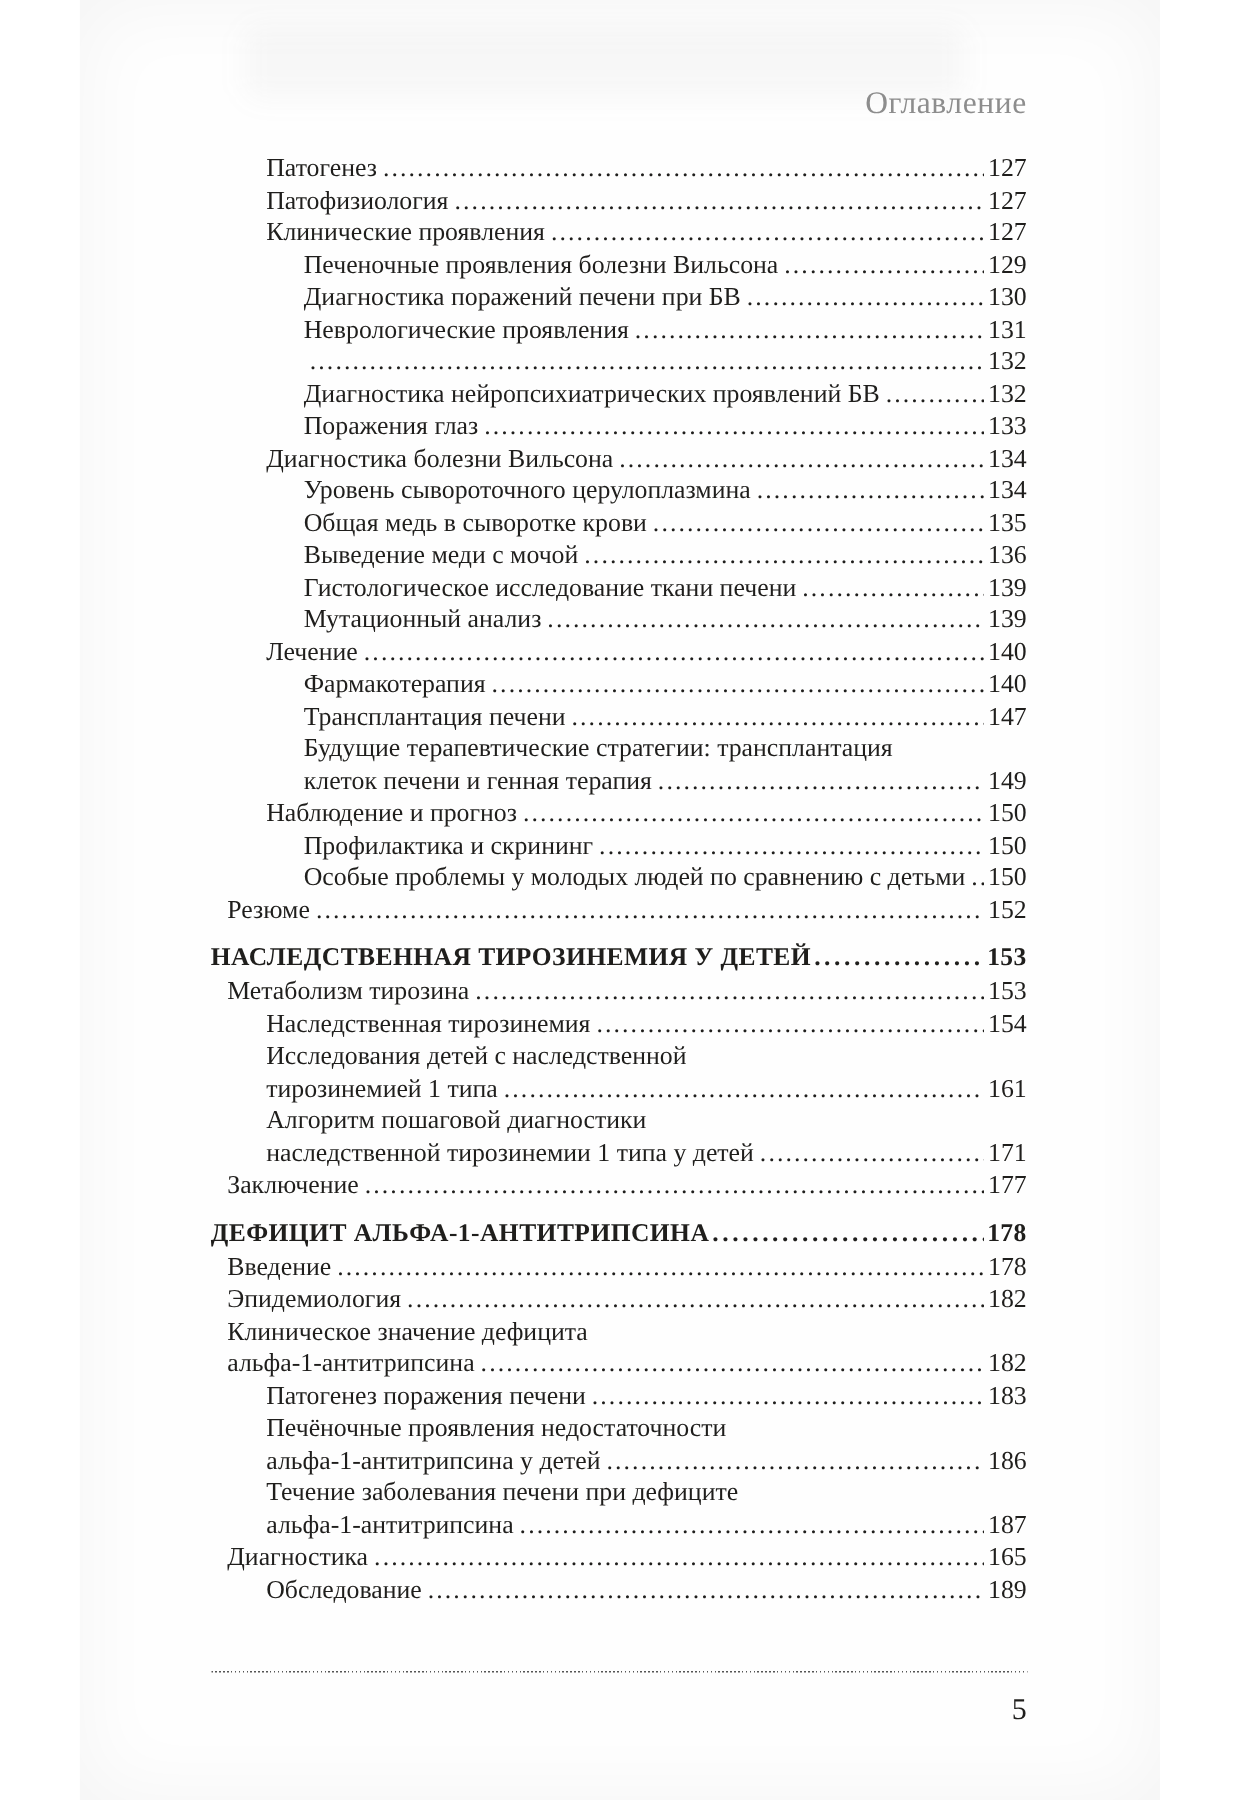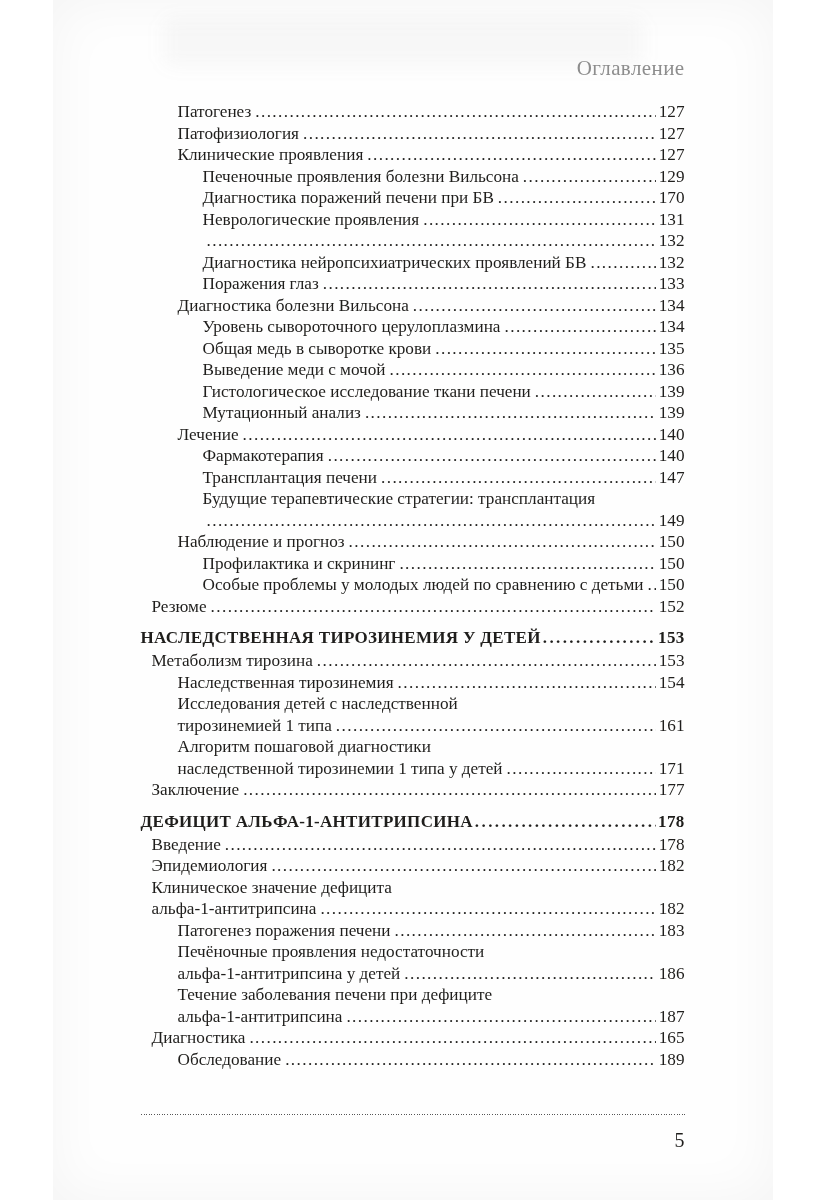--- a/index.html
+++ b/index.html
@@ -109,21 +109,21 @@
         <span class="pg">127</span>
       </div>
       <div class="row lvl3">
         <span class="t">Печеночные проявления болезни Вильсона</span>
         <span class="dots"></span>
         <span class="pg">129</span>
       </div>
       <div class="row lvl3">
         <span class="t">Диагностика поражений печени при БВ</span>
         <span class="dots"></span>
-        <span class="pg">170</span>
+        <span class="pg">130</span>
       </div>
       <div class="row lvl3">
         <span class="t">Неврологические проявления</span>
         <span class="dots"></span>
         <span class="pg">131</span>
       </div>
       <div class="row lvl3">
         <span class="dots"></span>
         <span class="pg">132</span>
       </div>
@@ -179,20 +179,21 @@
       </div>
       <div class="row lvl3">
         <span class="t">Трансплантация печени</span>
         <span class="dots"></span>
         <span class="pg">147</span>
       </div>
       <div class="row lvl3">
         <span class="t">Будущие терапевтические стратегии: трансплантация</span>
       </div>
       <div class="row lvl3">
+        <span class="t">клеток печени и генная терапия</span>
         <span class="dots"></span>
         <span class="pg">149</span>
       </div>
       <div class="row lvl2">
         <span class="t">Наблюдение и прогноз</span>
         <span class="dots"></span>
         <span class="pg">150</span>
       </div>
       <div class="row lvl3">
         <span class="t">Профилактика и скрининг</span>

